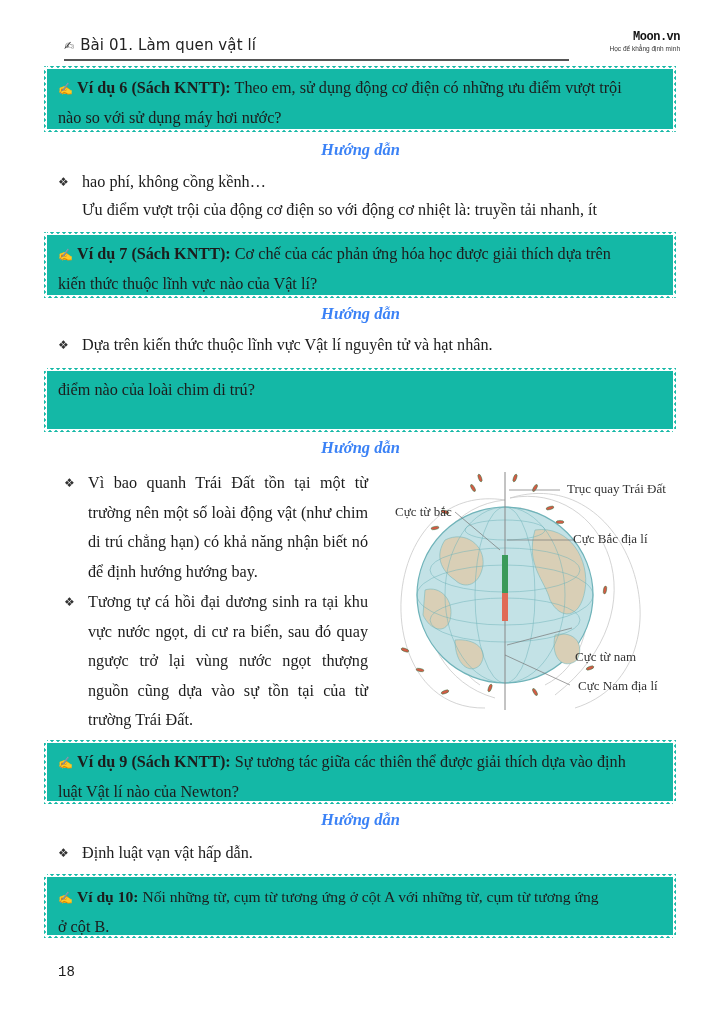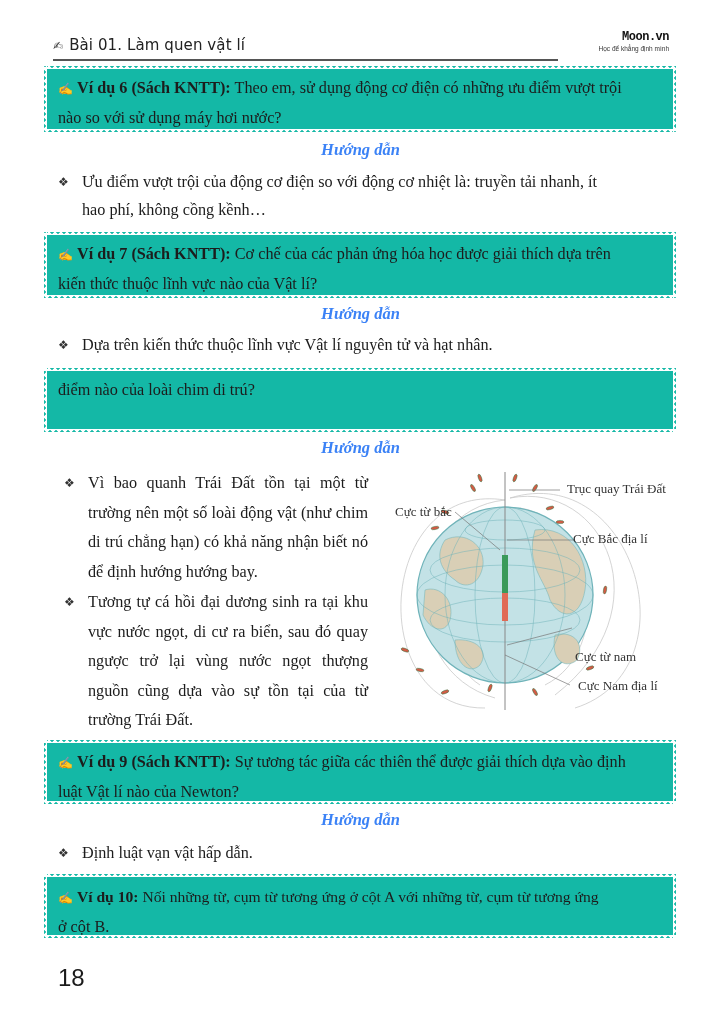--- a/index.html
+++ b/index.html
@@ -1,18 +1,18 @@
 <!DOCTYPE html>
 <html><head>
 <meta charset="utf-8">
 <style>
   html, body { margin:0; padding:0; background:#ffffff; }
   body { width:721px; height:1024px; position:relative; overflow:hidden; font-family:"DejaVu Serif", "Liberation Serif", serif; color:#1a1a1a; }
 
-  .header { position:absolute; left:53px; top:28px; width:620px; height:34px; }
+  .header { position:absolute; left:64px; top:28px; width:620px; height:34px; }
   .header-title { position:absolute; left:0; top:8px; font-family:"DejaVu Sans", "Liberation Sans", sans-serif; font-size:15px; color:#222; letter-spacing:0.1px; }
   .header-title .pen { font-size:12px; margin-right:6px; color:#444; }
   .header-rule { position:absolute; left:0; top:31px; width:505px; height:2px; background:#555; }
   .logo { position:absolute; right:4px; top:2px; text-align:right; }
   .logo-main { font-family:Liberation Mono, monospace; font-weight:bold; font-size:12px; color:#111; letter-spacing:-0.5px; }
   .logo-sub { font-family:"Liberation Sans", sans-serif; font-size:6.5px; color:#333; margin-top:1px; }
 
   .box { position:absolute; left:44px; width:632px; background:#14b8a6; box-sizing:border-box; padding:8px 14px 0 14px; }
   .box::before, .box::after { content:""; position:absolute; left:0; right:0; height:6px;
      background-image: radial-gradient(circle at 3px 0, #ffffff 2.6px, transparent 3px);
@@ -32,21 +32,21 @@
 
   .bullet { position:absolute; font-family:"Liberation Serif", "DejaVu Serif", serif; font-size:16.2px; line-height:28px; color:#1c1c1c; }
   .bullet .mark { position:absolute; left:0; top:0; font-size:12px; color:#333; }
   .bullet .txt { display:block; }
 
   .justify { text-align:justify; }
 
   .figure { position:absolute; left:385px; top:470px; width:300px; height:240px; }
   .fig-label { position:absolute; font-family:"Liberation Serif", serif; font-size:13px; color:#333; white-space:nowrap; }
 
-  .page-num { position:absolute; left:58px; top:964px; font-family:Liberation Sans, sans-serif; font-size:24px; color:#1a1a1a; }
+  .page-num { position:absolute; left:58px; top:964px; font-family:Liberation Mono, monospace; font-size:14px; color:#1a1a1a; }
 </style>
 </head>
 <body>
 
 <div class="header">
   <div class="header-title">
     <span class="pen">✍</span><span>Bài 01. Làm quen vật lí</span>
   </div>
   <div class="header-rule"></div>
   <div class="logo">
@@ -59,22 +59,22 @@
   <span class="zig-l"></span>
     <span class="zig-r"></span>
   <p><span class="pen">✍</span><span class="lbl">Ví dụ 6 (Sách KNTT):</span><span> Theo em, sử dụng động cơ điện có những ưu điểm vượt trội</span></p>
   <p>nào so với sử dụng máy hơi nước?</p>
 </div>
 
 <div class="guide" style="top:140px;">Hướng dẫn</div>
 
 <div class="bullet" style="left:58px; top:168px; width:610px;">
   <span class="mark">❖</span>
+  <span class="txt" style="padding-left:24px;">hao phí, không cồng kềnh…</span>
   <span class="txt" style="padding-left:24px;">Ưu điểm vượt trội của động cơ điện so với động cơ nhiệt là: truyền tải nhanh, ít</span>
-  <span class="txt" style="padding-left:24px;">hao phí, không cồng kềnh…</span>
 </div>
 
 <div class="box" style="top:232px; height:66px;">
   <span class="zig-l"></span>
     <span class="zig-r"></span>
   <p><span class="pen">✍</span><span class="lbl">Ví dụ 7 (Sách KNTT):</span><span> Cơ chế của các phản ứng hóa học được giải thích dựa trên</span></p>
   <p>kiến thức thuộc lĩnh vực nào của Vật lí?</p>
 </div>
 
 <div class="guide" style="top:304px;">Hướng dẫn</div>

